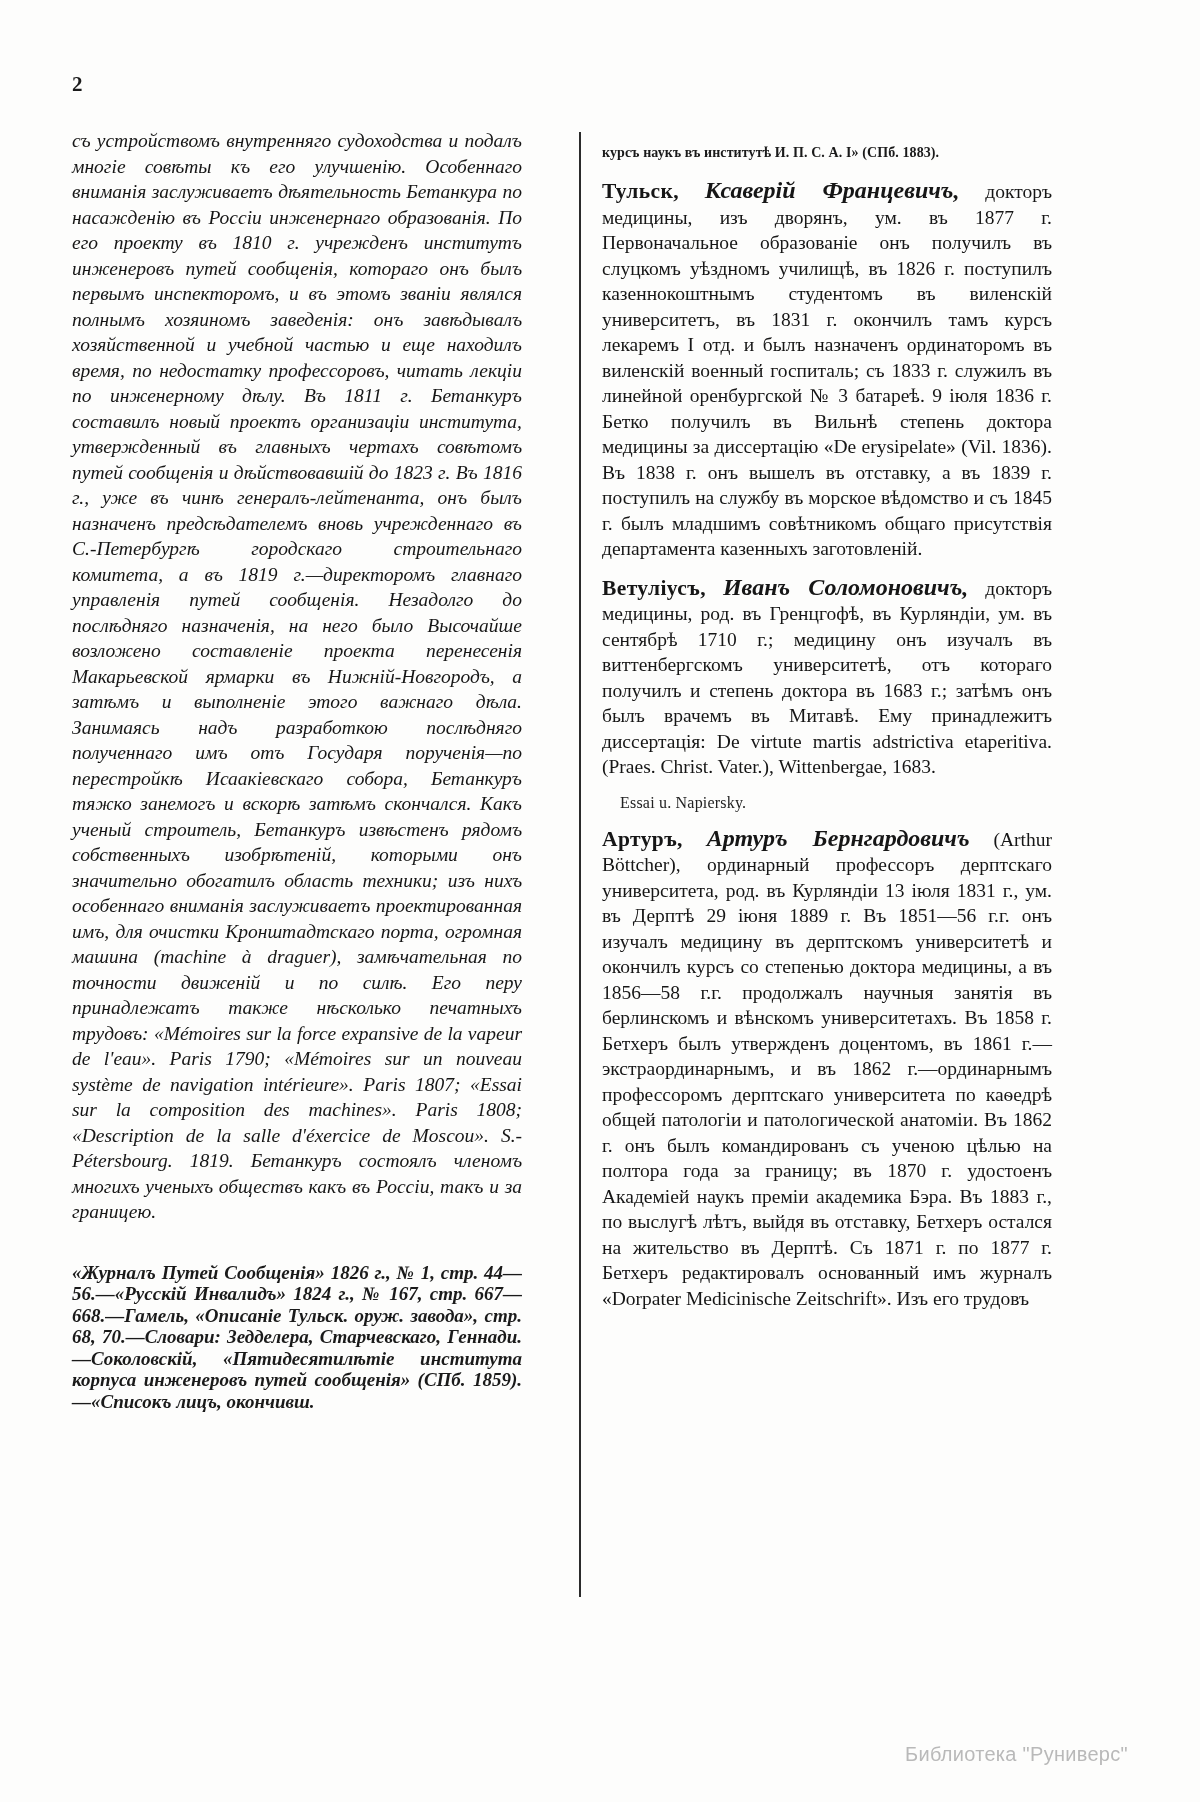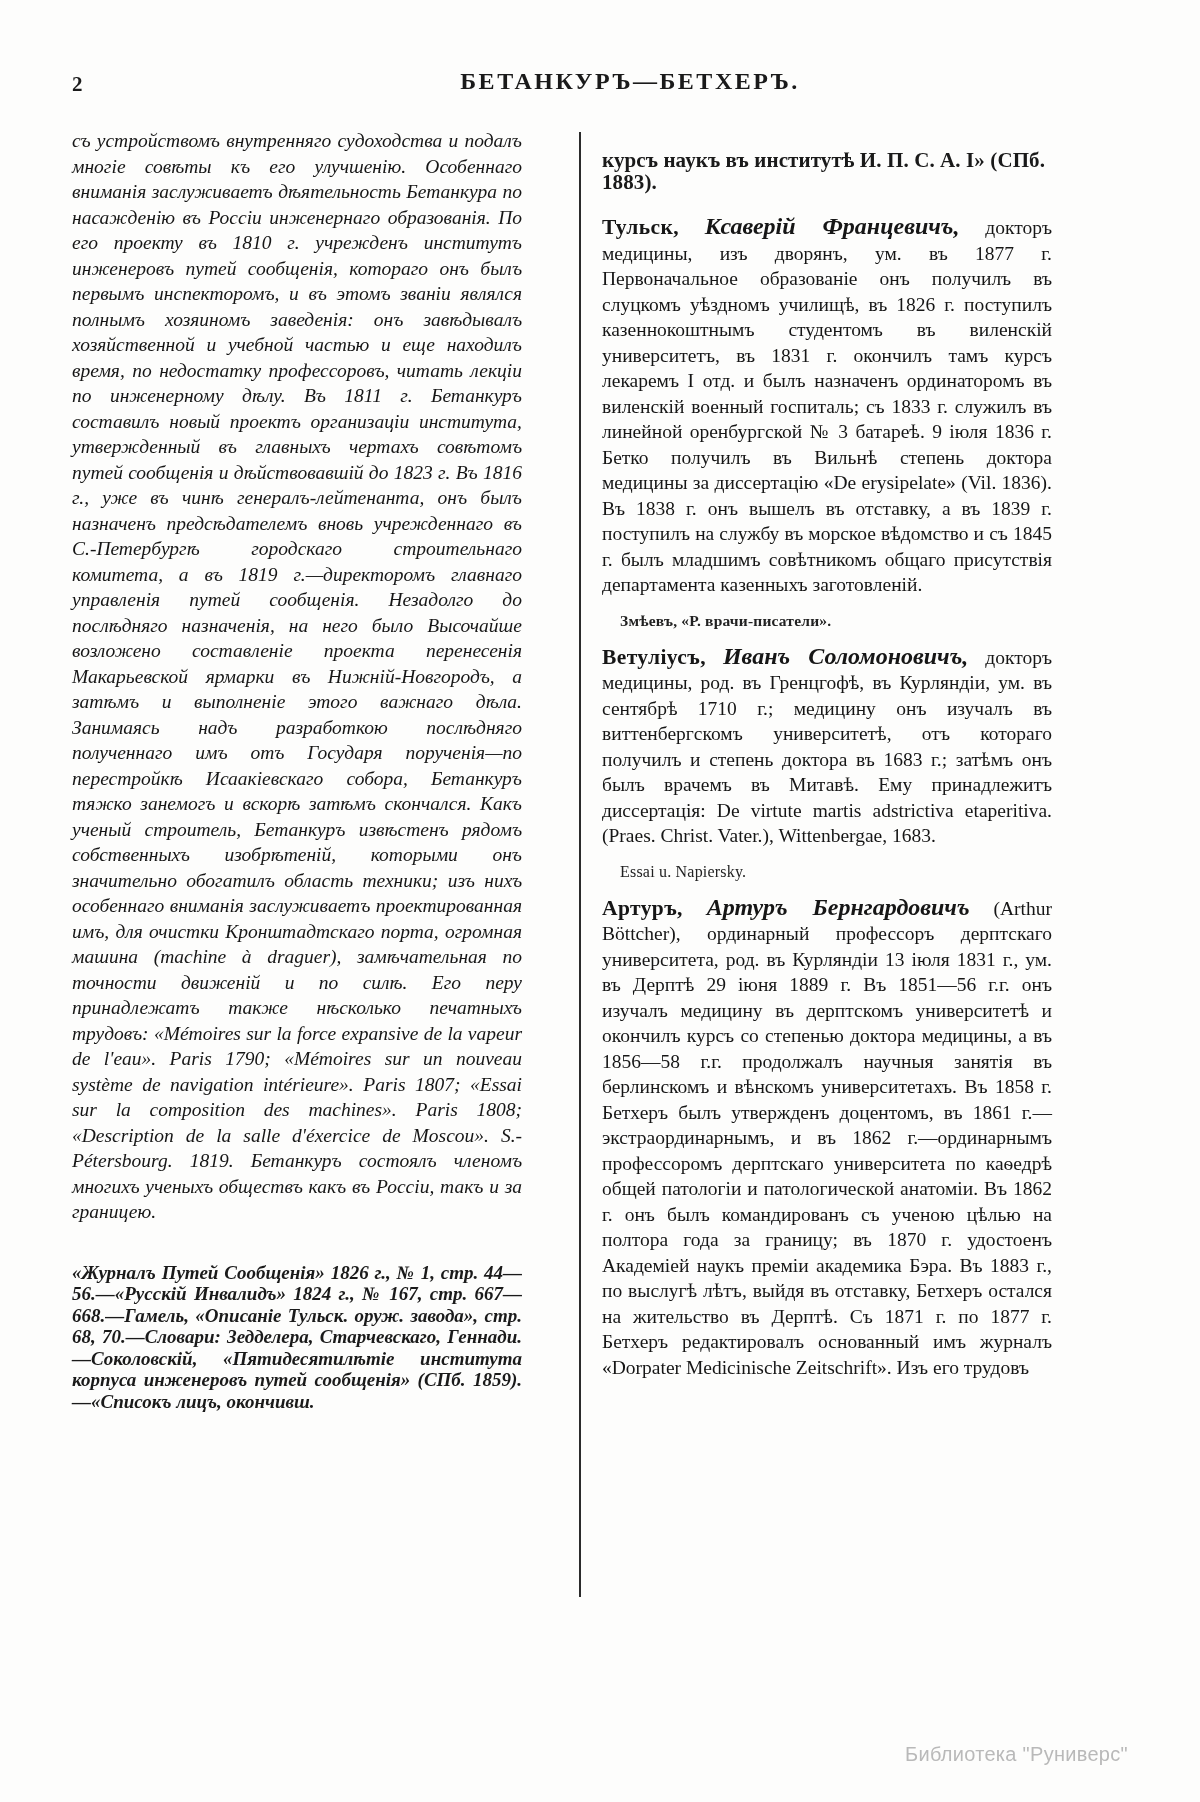--- a/index.html
+++ b/index.html
@@ -124,53 +124,51 @@
   .watermark {
     position: absolute;
     right: 72px;
     bottom: 36px;
     font-size: 20px;
     color: #b9b9b9;
     font-family: "Liberation Sans", sans-serif;
     letter-spacing: 0.3px;
   }
   .col-top-line {
-    font-size: 21px;
+    font-size: 14px;
     font-weight: bold;
     line-height: 22px;
     letter-spacing: 0.1px;
   }
 </style>
 </head>
 <body>
 
 <div class="page">
 
   <div class="page-number">2</div>
-  <div class="running-head">БЕТАНКУРЪ—БЕТХЕРЪ.</div>
 
   <div class="columns">
 
     <div class="rule"></div>
 
     <div class="col col-left">
       <p class="body">съ устройствомъ внутренняго судоходства и подалъ многіе совѣты къ его улучшенію. Особеннаго вниманія заслуживаетъ дѣятельность Бетанкура по насажденію въ Россіи инженернаго образованія. По его проекту въ 1810 г. учрежденъ институтъ инженеровъ путей сообщенія, котораго онъ былъ первымъ инспекторомъ, и въ этомъ званіи являлся полнымъ хозяиномъ заведенія: онъ завѣдывалъ хозяйственной и учебной частью и еще находилъ время, по недостатку профессоровъ, читать лекціи по инженерному дѣлу. Въ 1811 г. Бетанкуръ составилъ новый проектъ организаціи института, утвержденный въ главныхъ чертахъ совѣтомъ путей сообщенія и дѣйствовавшій до 1823 г. Въ 1816 г., уже въ чинѣ генералъ-лейтенанта, онъ былъ назначенъ предсѣдателемъ вновь учрежденнаго въ С.-Петербургѣ городскаго строительнаго комитета, а въ 1819 г.—директоромъ главнаго управленія путей сообщенія. Незадолго до послѣдняго назначенія, на него было Высочайше возложено составленіе проекта перенесенія Макарьевской ярмарки въ Нижній-Новгородъ, а затѣмъ и выполненіе этого важнаго дѣла. Занимаясь надъ разработкою послѣдняго полученнаго имъ отъ Государя порученія—по перестройкѣ Исаакіевскаго собора, Бетанкуръ тяжко занемогъ и вскорѣ затѣмъ скончался. Какъ ученый строитель, Бетанкуръ извѣстенъ рядомъ собственныхъ изобрѣтеній, которыми онъ значительно обогатилъ область техники; изъ нихъ особеннаго вниманія заслуживаетъ проектированная имъ, для очистки Кронштадтскаго порта, огромная машина (machine à draguer), замѣчательная по точности движеній и по силѣ. Его перу принадлежатъ также нѣсколько печатныхъ трудовъ: «Mémoires sur la force expansive de la vapeur de l'eau». Paris 1790; «Mémoires sur un nouveau système de navigation intérieure». Paris 1807; «Essai sur la composition des machines». Paris 1808; «Description de la salle d'éxercice de Moscou». S.-Pétersbourg. 1819. Бетанкуръ состоялъ членомъ многихъ ученыхъ обществъ какъ въ Россіи, такъ и за границею.</p>
       <div class="fn-rule"></div>
       <p class="footnote">«Журналъ Путей Сообщенія» 1826 г., № 1, стр. 44—56.—«Русскій Инвалидъ» 1824 г., № 167, стр. 667—668.—Гамель, «Описаніе Тульск. оруж. завода», стр. 68, 70.—Словари: Зедделера, Старчевскаго, Геннади.—Соколовскій, «Пятидесятилѣтіе института корпуса инженеровъ путей сообщенія» (СПб. 1859).—«Списокъ лицъ, окончивш.</p>
     </div>
 
     <div class="col col-right">
 
       <p class="col-top-line">курсъ наукъ въ институтѣ И. П. С. А. I» (СПб. 1883).</p>
 
       <div class="entry">
         <span class="headword">Тульск,</span>
         <span class="headname">Ксаверій Францевичъ,</span><span> докторъ медицины, изъ дворянъ, ум. въ 1877 г. Первоначальное образованіе онъ получилъ въ слуцкомъ уѣздномъ училищѣ, въ 1826 г. поступилъ казеннокоштнымъ студентомъ въ виленскій университетъ, въ 1831 г. окончилъ тамъ курсъ лекаремъ I отд. и былъ назначенъ ординаторомъ въ виленскій военный госпиталь; съ 1833 г. служилъ въ линейной оренбургской № 3 батареѣ. 9 іюля 1836 г. Бетко получилъ въ Вильнѣ степень доктора медицины за диссертацію «De erysipelate» (Vil. 1836). Въ 1838 г. онъ вышелъ въ отставку, а въ 1839 г. поступилъ на службу въ морское вѣдомство и съ 1845 г. былъ младшимъ совѣтникомъ общаго присутствія департамента казенныхъ заготовленій.</span>
       </div>
-      <div class="source">Змѣевъ, «Р. врачи-писатели».</div>
 
       <div class="entry">
         <span class="headword">Ветуліусъ,</span>
         <span class="headname">Иванъ Соломоновичъ,</span><span> докторъ медицины, род. въ Гренцгофѣ, въ Курляндіи, ум. въ сентябрѣ 1710 г.; медицину онъ изучалъ въ виттенбергскомъ университетѣ, отъ котораго получилъ и степень доктора въ 1683 г.; затѣмъ онъ былъ врачемъ въ Митавѣ. Ему принадлежитъ диссертація: De virtute martis adstrictiva etaperitiva. (Praes. Christ. Vater.), Wittenbergae, 1683.</span>
       </div>
       <div class="source plain">Essai u. Napiersky.</div>
 
       <div class="entry">
         <span class="headword">Артуръ,</span>
         <span class="headname">Артуръ Бернгардовичъ</span><span> (Arthur Böttcher), ординарный профессоръ дерптскаго университета, род. въ Курляндіи 13 іюля 1831 г., ум. въ Дерптѣ 29 іюня 1889 г. Въ 1851—56 г.г. онъ изучалъ медицину въ дерптскомъ университетѣ и окончилъ курсъ со степенью доктора медицины, а въ 1856—58 г.г. продолжалъ научныя занятія въ берлинскомъ и вѣнскомъ университетахъ. Въ 1858 г. Бетхеръ былъ утвержденъ доцентомъ, въ 1861 г.—экстраординарнымъ, и въ 1862 г.—ординарнымъ профессоромъ дерптскаго университета по каѳедрѣ общей патологіи и патологической анатоміи. Въ 1862 г. онъ былъ командированъ съ ученою цѣлью на полтора года за границу; въ 1870 г. удостоенъ Академіей наукъ преміи академика Бэра. Въ 1883 г., по выслугѣ лѣтъ, выйдя въ отставку, Бетхеръ остался на жительство въ Дерптѣ. Съ 1871 г. по 1877 г. Бетхеръ редактировалъ основанный имъ журналъ «Dorpater Medicinische Zeitschrift». Изъ его трудовъ</span>

